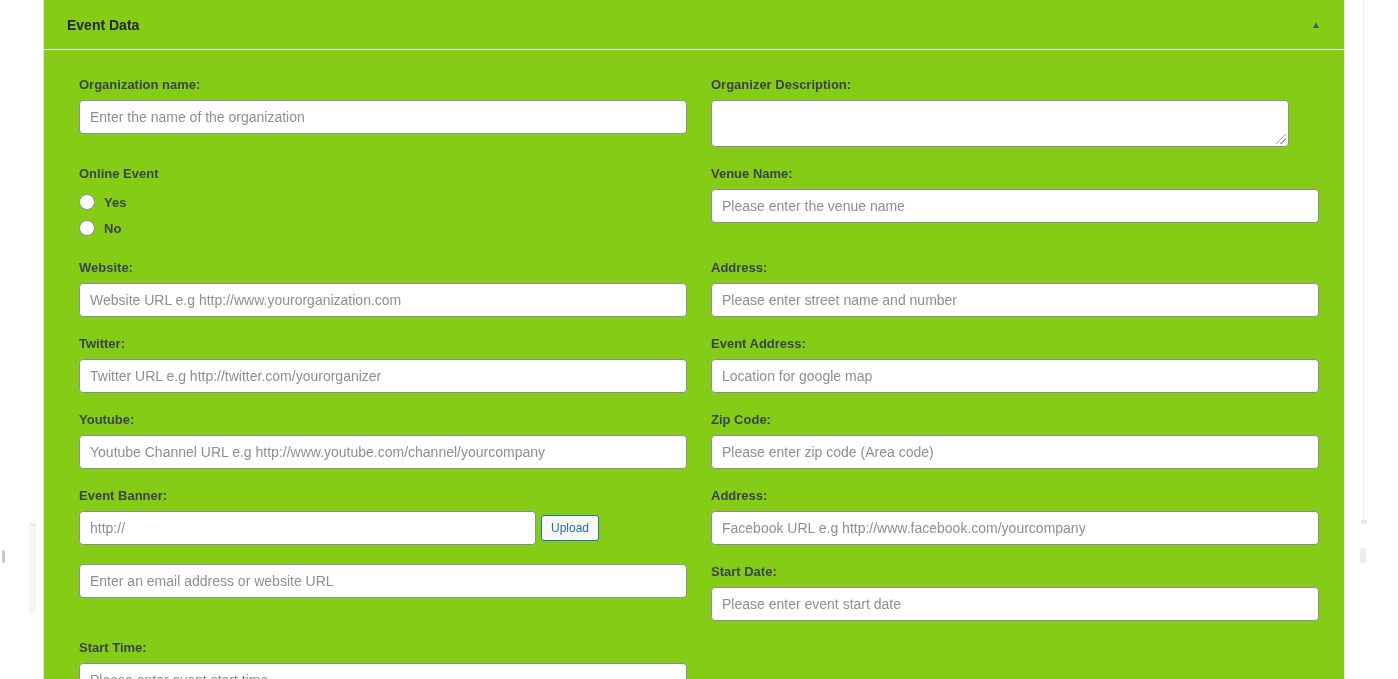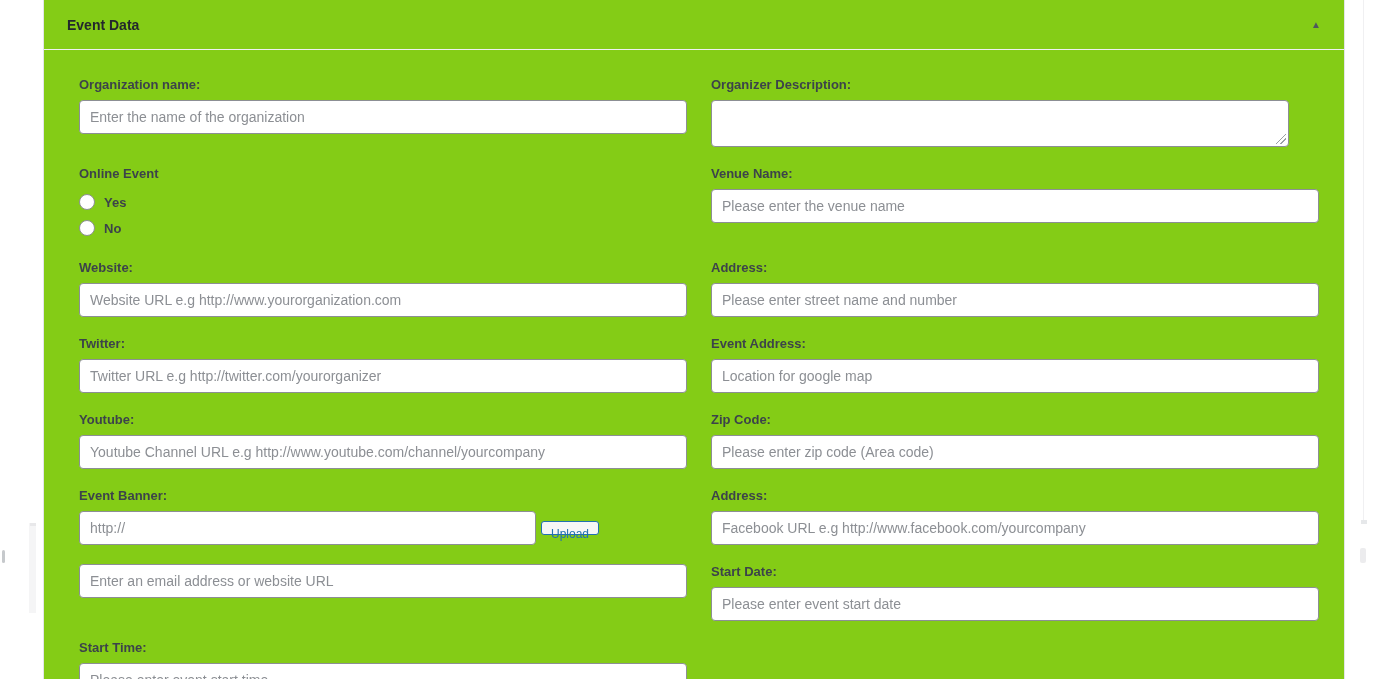--- a/index.html
+++ b/index.html
@@ -115,21 +115,21 @@
   }
   .radio-label {
     font-size: 13px;
     font-weight: 600;
     color: #3c434a;
   }
   .banner-row { display: flex; align-items: center; }
   .banner-input { width: 457px; flex: 0 0 auto; }
   .upload-btn {
     margin-left: 5px;
-    height: 14px;
+    height: 26px;
     padding: 0 9px;
     background: #f6f7f7;
     border: 1px solid #2271b1;
     border-radius: 3px;
     color: #2271b1;
     font-family: "Liberation Sans", sans-serif;
     font-size: 12px;
     cursor: pointer;
     line-height: 24px;
   }

